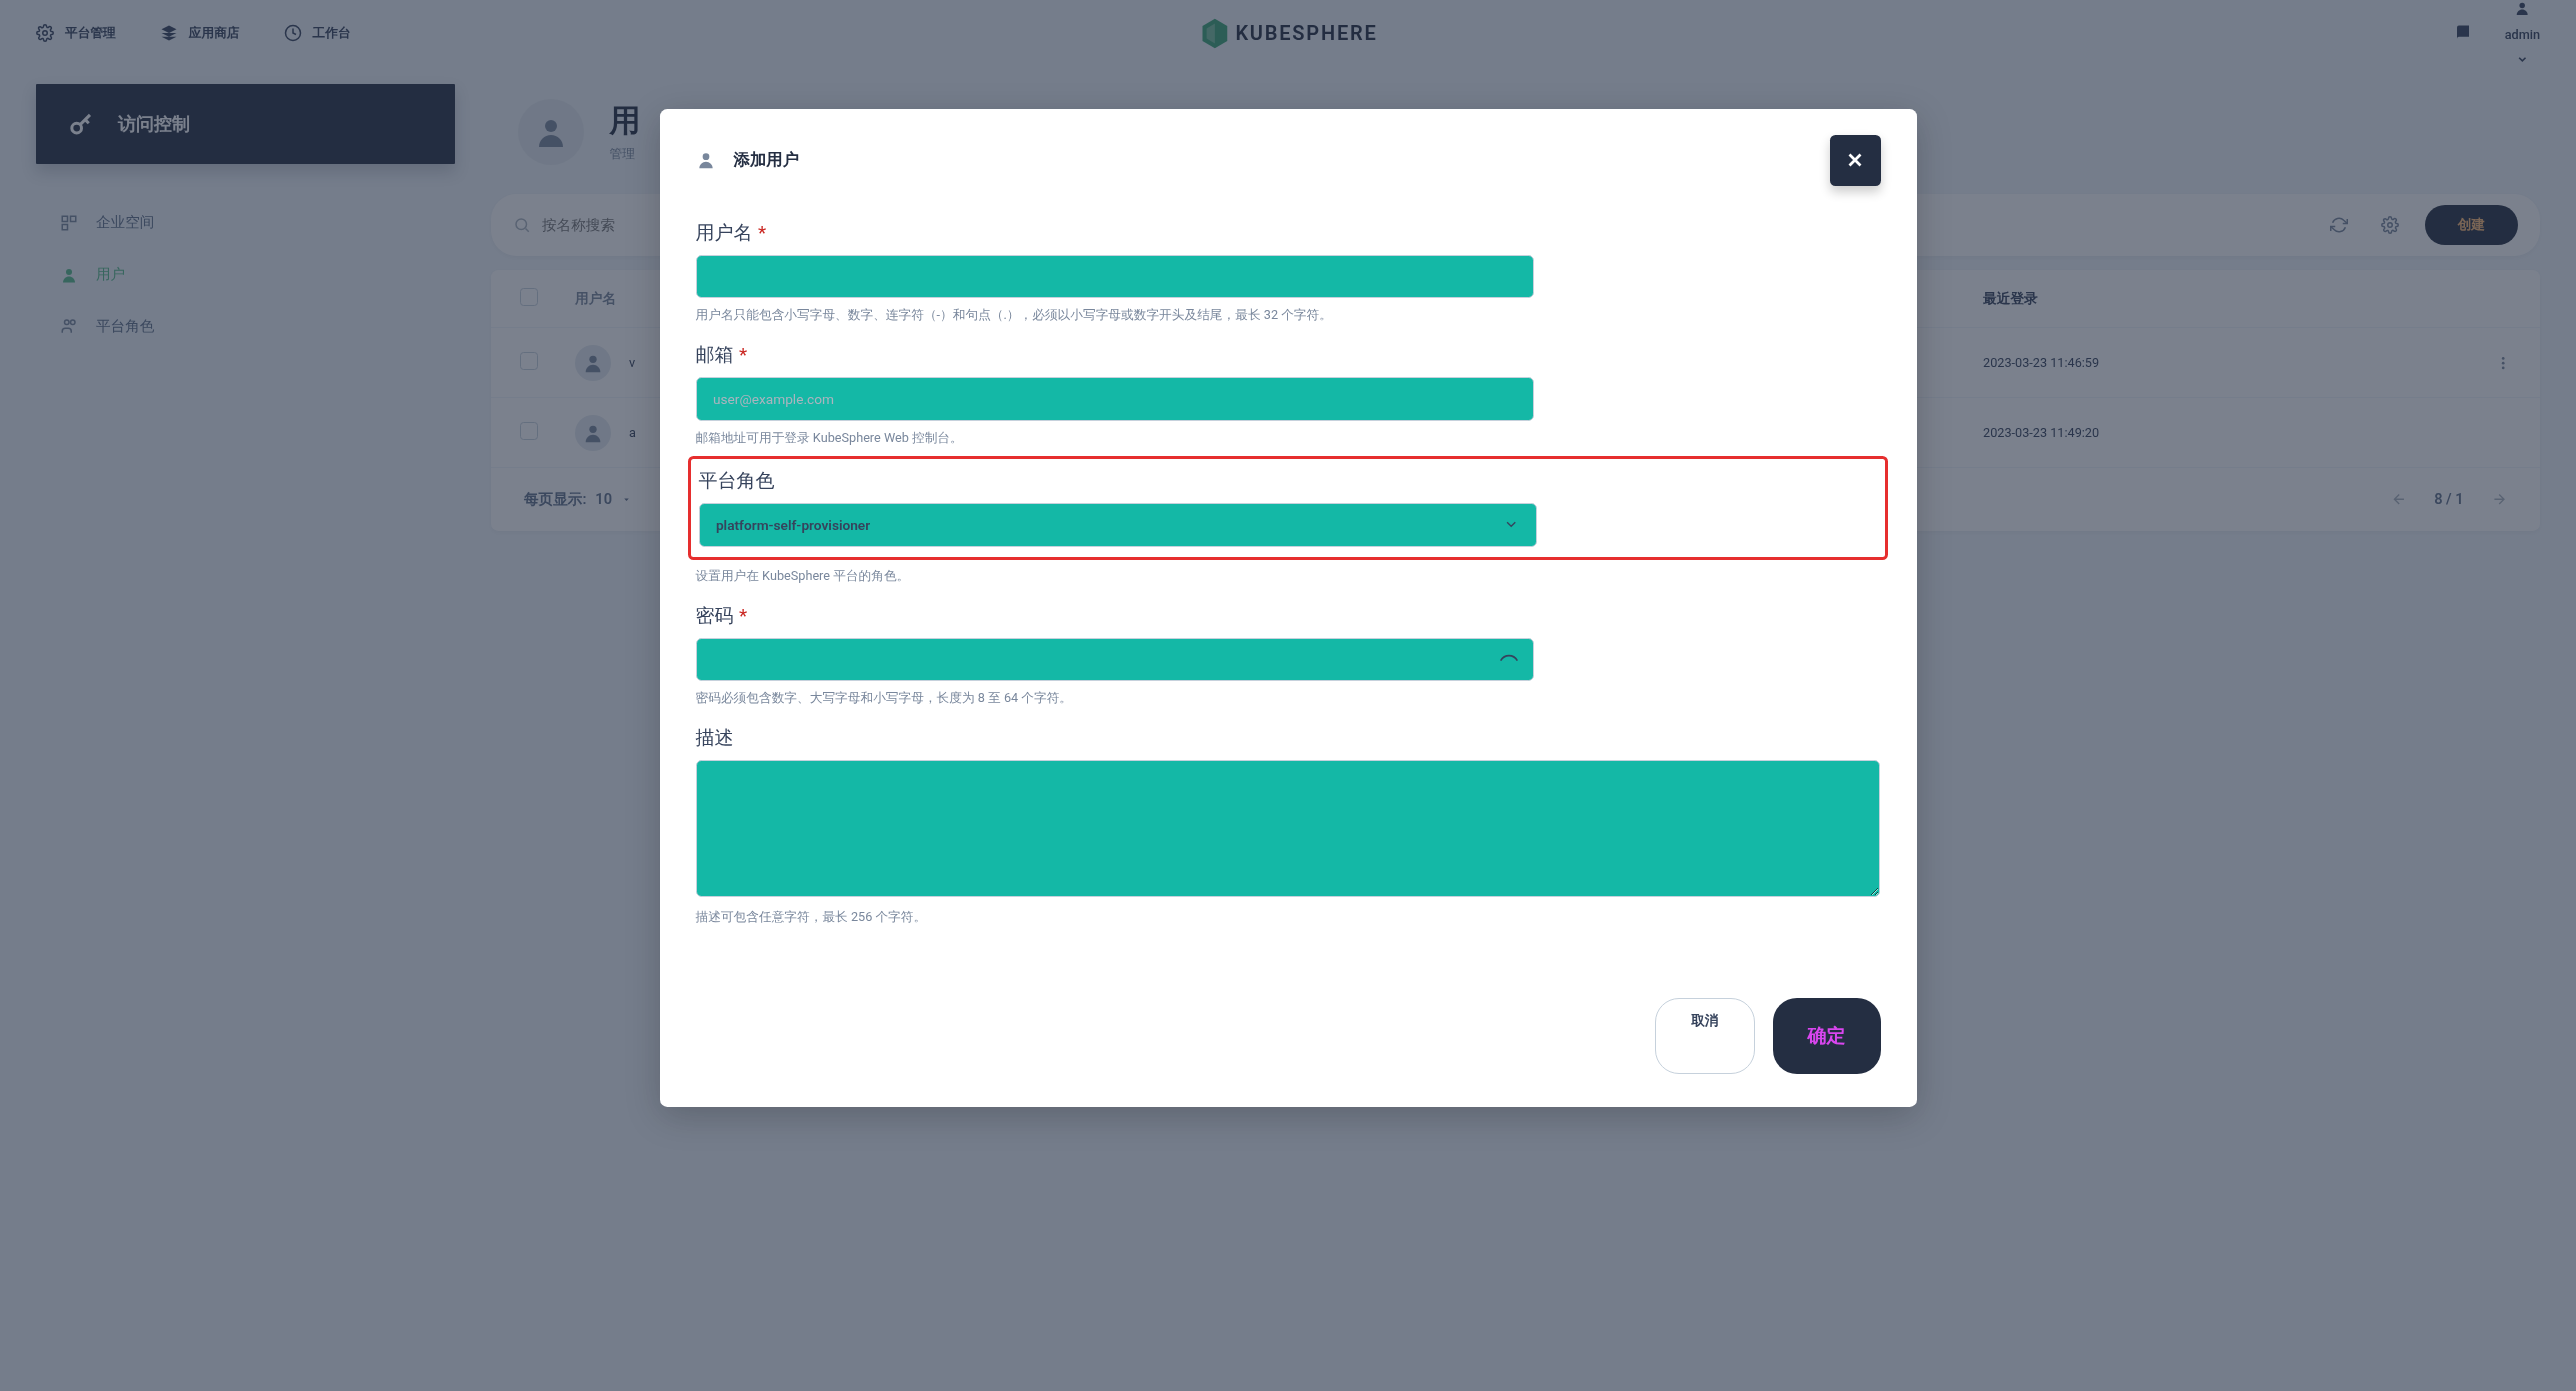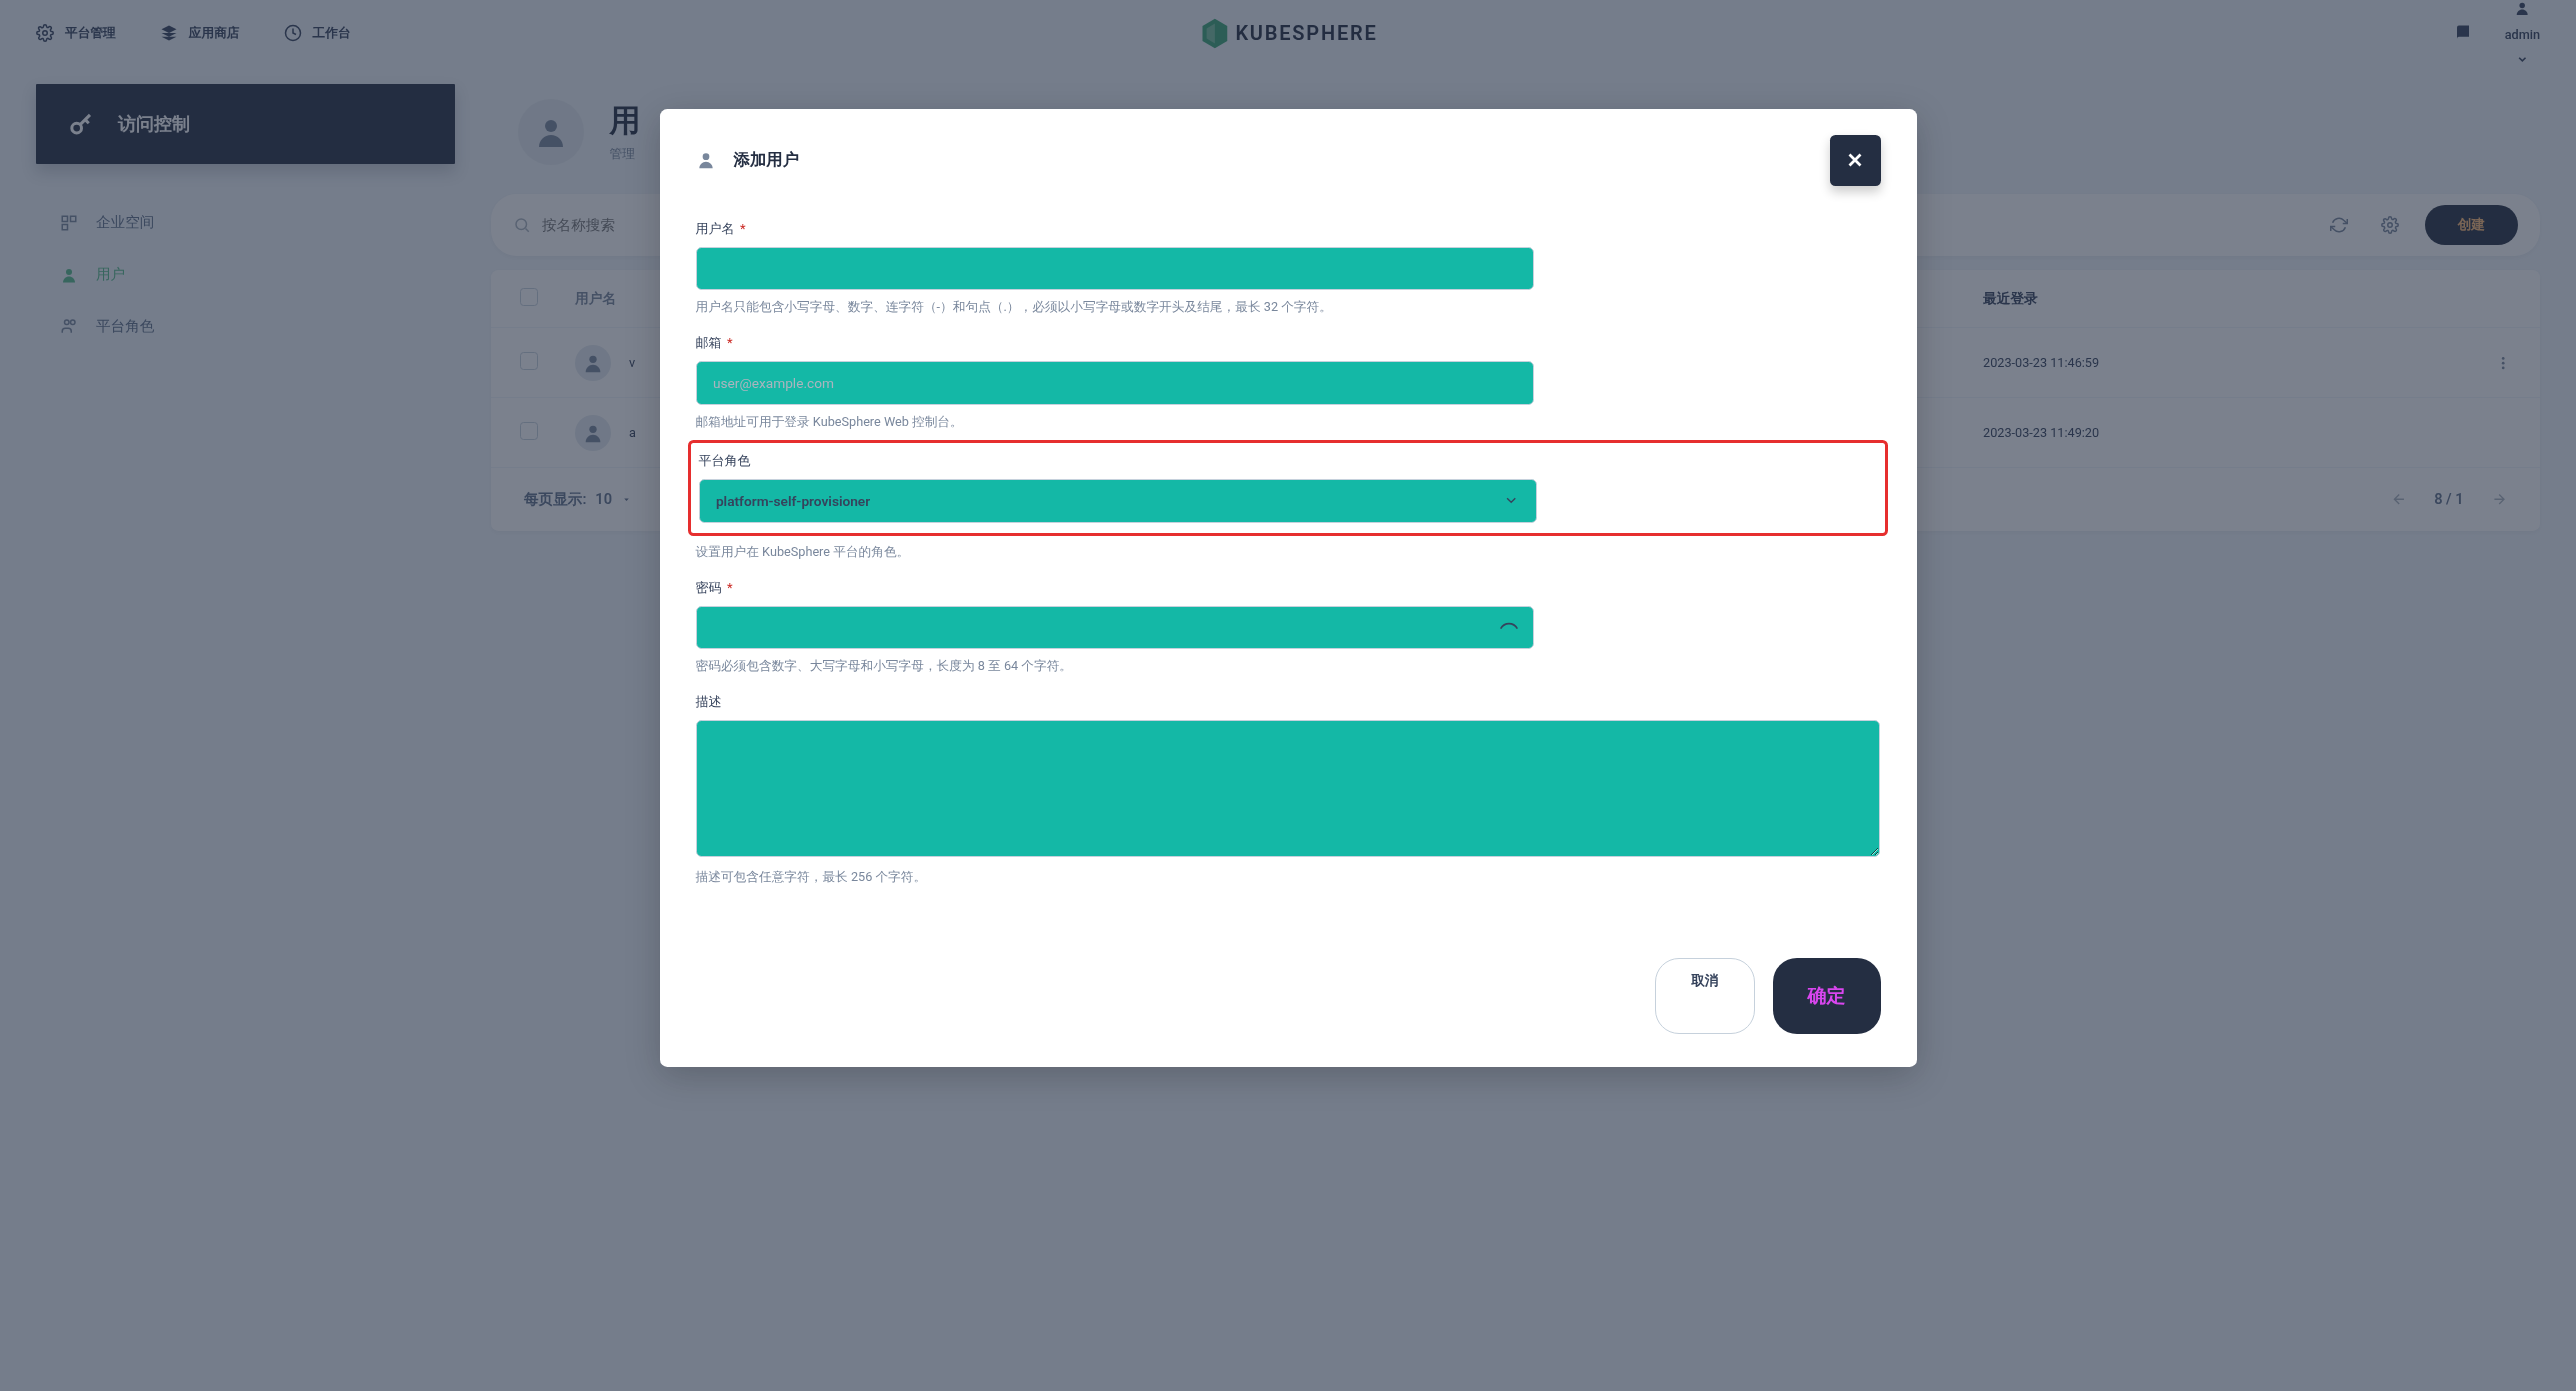--- a/index.html
+++ b/index.html
@@ -51,21 +51,21 @@
 .pager { margin-left: auto; display: flex; align-items: center; gap: 27px; font-weight: 600; }
 
 
 .overlay { position: fixed; inset: 0; background: rgba(35,45,65,.6); display: flex; align-items: flex-start; justify-content: center; padding-top: 109px; }
 .modal { background: #fff; width: 1257px; border-radius: 7.3px; box-shadow: 0 9px 36px rgba(0,0,0,.2); overflow: hidden; }
 .modal-header { display: flex; align-items: center; padding: 25.5px 36px; }
 .modal-title { font-size: 16.4px; font-weight: 700; color: #242e42; display: flex; align-items: center; gap: 18px; }
 .modal-close { margin-left: auto; width: 51px; height: 51px; background: #242e42; border-radius: 5.5px; display: flex; align-items: center; justify-content: center; cursor: pointer; box-shadow: 0 5.5px 11px rgba(0,0,0,.2); }
 .modal-body { padding: 9px 36px 27px 36px; }
 .form-group { margin-bottom: 18px; }
-.form-label { font-size: 13px; color: #36435c; margin-bottom: 9px; display: block; }
+.form-label { font-size: 19px; color: #36435c; margin-bottom: 9px; display: block; }
 .req { color: #ca2621; margin-left: 5.5px; }
 .form-input, .form-select, .form-textarea { width: 838px; border: 0.9px solid #c6d1dc; border-radius: 5.5px; padding: 12.7px 16.4px; font-size: 13.7px; color: #36435c; outline: none; background: #14b8a6; font-family: inherit; }
 .form-input::placeholder { color: #abb4be; }
 .form-hint { color: #79879c; font-size: 12.7px; margin-top: 9px; }
 .form-select { display: flex; align-items: center; justify-content: space-between; cursor: pointer; font-weight: 600; }
 .form-textarea { width: 1184px; height: 137px; resize: both; }
 .password-wrap { position: relative; width: 838px; }
 .eye-btn { position: absolute; right: 14.6px; top: 50%; transform: translateY(-50%); cursor: pointer; color: #36435c; }
 .highlight-box { border: 3.6px solid #e62e2e; border-radius: 5.5px; padding: 9px 7.3px 3.6px 7.3px; margin: -9px -7.3px 12.7px -7.3px; }
 .modal-footer { display: flex; justify-content: flex-end; gap: 18px; padding: 27px 36px 33px; }

